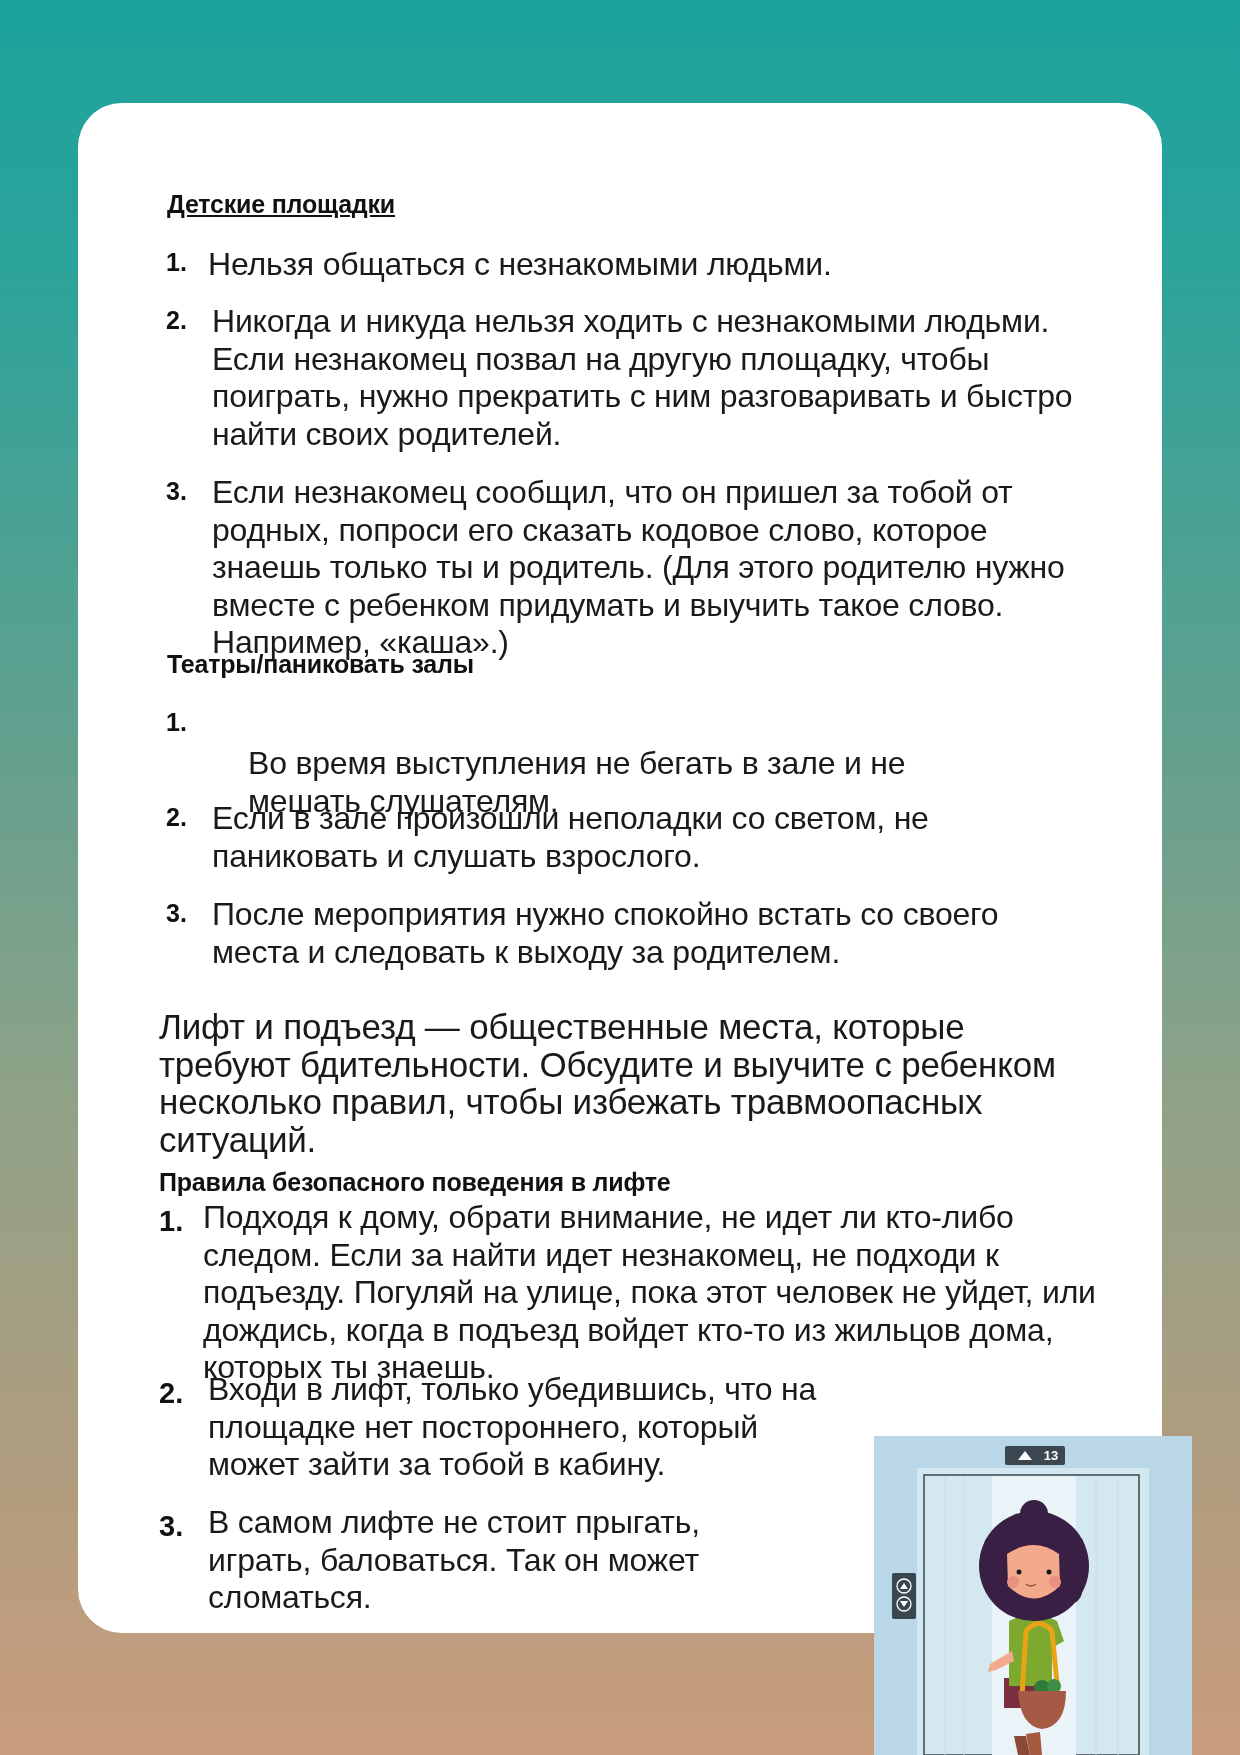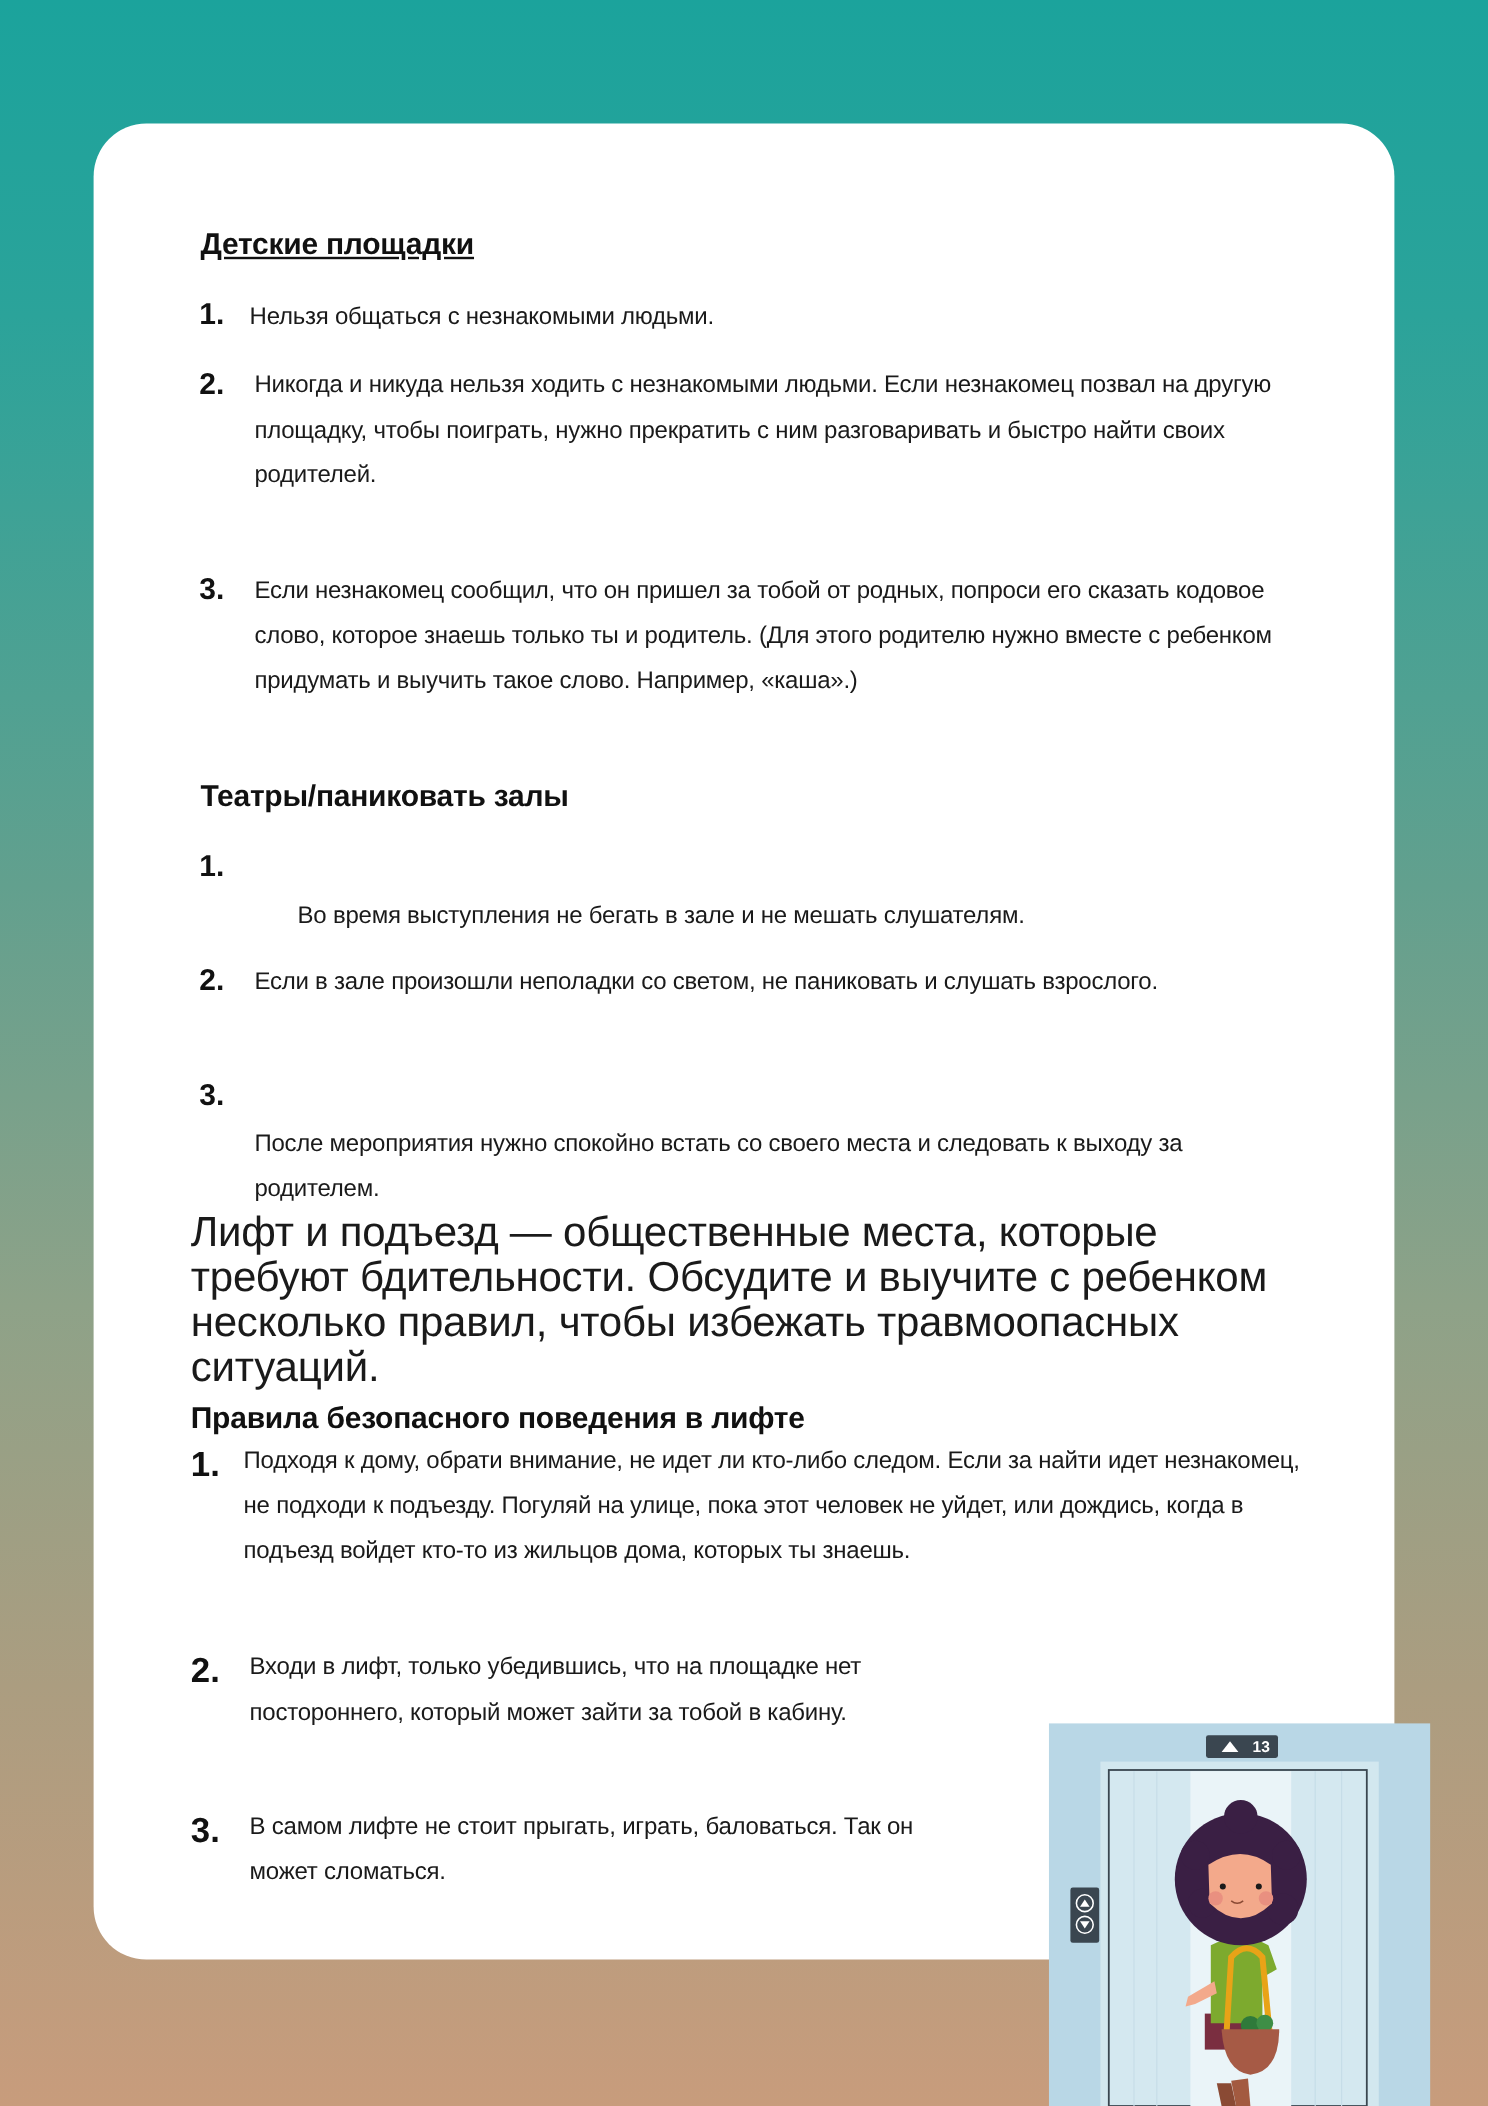--- a/index.html
+++ b/index.html
@@ -10,21 +10,21 @@
     color: #1a1a1a;
   }
   .card {
     position: absolute; left: 78px; top: 103px; width: 1084px; height: 1530px;
     background: #ffffff; border-radius: 44px;
   }
   .heading {
     position: absolute; font-weight: bold; font-size: 25px; color: #111;
     letter-spacing: -0.2px;
   }
-  .item { position: absolute; font-size: 20px; line-height: 37.5px; color: #1a1a1a; letter-spacing: -0.2px; }
+  .item { position: absolute; font-size: 32px; line-height: 37.5px; color: #1a1a1a; letter-spacing: -0.2px; }
   .num { position: absolute; font-weight: bold; font-size: 25px; color: #111; }
   .num.big { font-size: 29px; }
   .para { position: absolute; font-size: 35px; line-height: 37.5px; color: #1a1a1a; letter-spacing: -0.2px; }
 
   .elevator { position: absolute; left: 874px; top: 1436px; width: 318px; height: 319px; }
 </style>
 </head>
 <body>
 
 <div class="card"></div>
@@ -42,21 +42,21 @@
 
 <div class="heading" style="left:167px; top:650px;">Театры/паниковать залы</div>
 
 <div class="num" style="left:166px; top:708px;">1.</div>
 <div class="item" style="left:208px; top:745px; width:740px;margin-left:40px;">Во время выступления не бегать в зале и не мешать слушателям.</div>
 
 <div class="num" style="left:166px; top:803px;">2.</div>
 <div class="item" style="left:212px; top:800px; width:880px;">Если в зале произошли неполадки со светом, не паниковать и слушать взрослого.</div>
 
 <div class="num" style="left:166px; top:899px;">3.</div>
-<div class="item" style="left:212px; top:896px; width:880px;margin-top:39px;">После мероприятия нужно спокойно встать со своего места и следовать к выходу за родителем.</div>
+<div class="item" style="left:212px; top:896px; width:880px;">После мероприятия нужно спокойно встать со своего места и следовать к выходу за родителем.</div>
 
 <div class="para" style="left:159px; top:1008px; width:900px;">Лифт и подъезд — общественные места, которые требуют бдительности. Обсудите и выучите с ребенком несколько правил, чтобы избежать травмоопасных ситуаций.</div>
 
 <div class="heading" style="left:159px; top:1146px;margin-top:22px;">Правила безопасного поведения в лифте</div>
 
 <div class="num big" style="left:159px; top:1205px;">1.</div>
 <div class="item" style="left:203px; top:1199px; width:900px;">Подходя к дому, обрати внимание, не идет ли кто-либо следом. Если за найти идет незнакомец, не подходи к подъезду. Погуляй на улице, пока этот человек не уйдет, или дождись, когда в подъезд войдет кто-то из жильцов дома, которых ты знаешь.</div>
 
 <div class="num big" style="left:159px; top:1377px;">2.</div>
 <div class="item" style="left:208px; top:1371px; width:620px;">Входи в лифт, только убедившись, что на площадке нет постороннего, который может зайти за тобой в кабину.</div>

